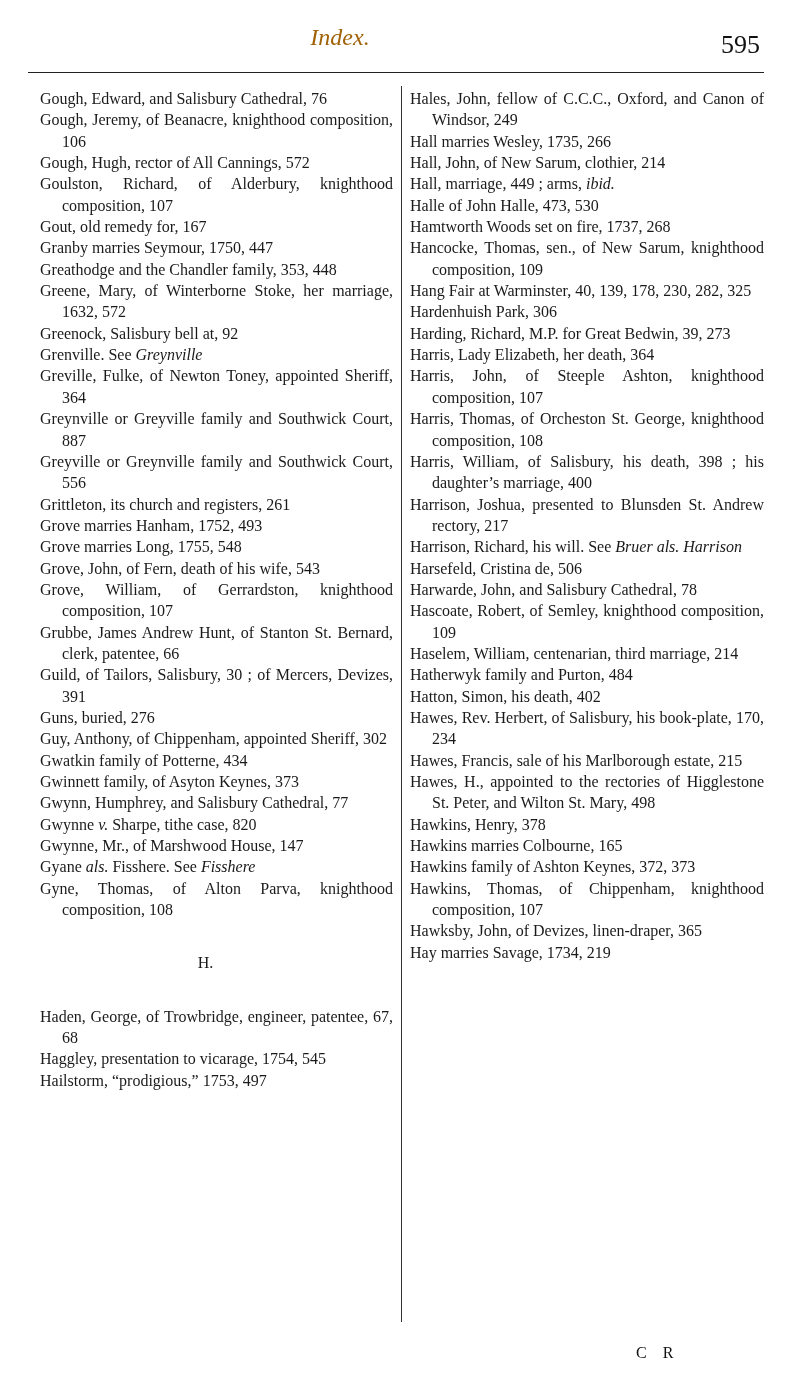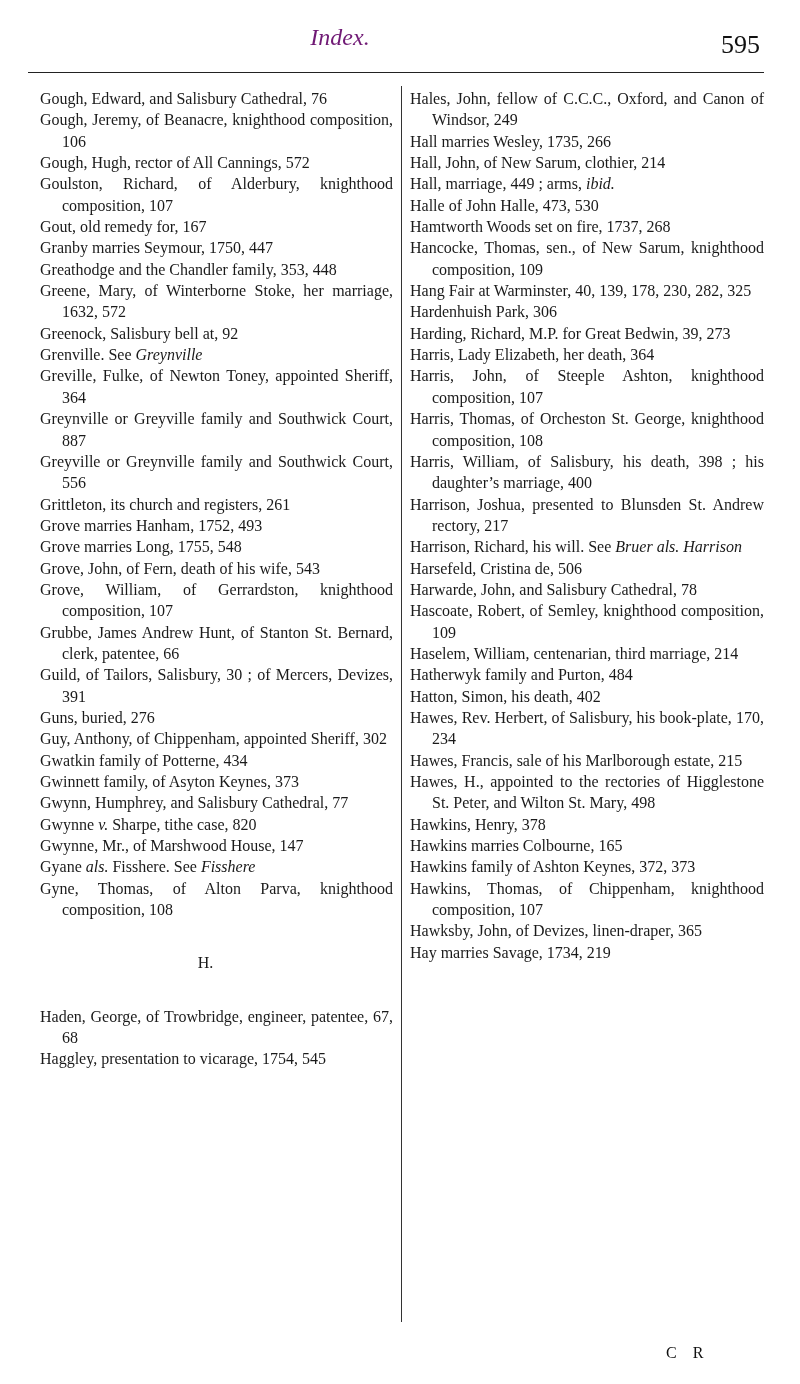--- a/index.html
+++ b/index.html
@@ -17,21 +17,21 @@
   }
   .header-title {
     position: absolute;
     left: 0;
     width: 680px;
     top: 24px;
     text-align: center;
     font-family: "Liberation Serif", serif;
     font-style: italic;
     font-size: 24px;
-    color: #701a75;
+    color: #a16207;
   }
   .page-number {
     position: absolute;
     right: 40px;
     top: 30px;
     font-family: "Liberation Serif", serif;
     font-size: 26px;
     color: #111;
   }
   .header-rule {
@@ -68,21 +68,21 @@
     hyphens: none;
   }
   .entry .it { font-style: italic; font-family: Liberation Serif, serif; }
   .section-letter {
     text-align: center;
     margin: 32px 0 32px 0;
     padding-left: 0;
   }
   .signature {
     position: absolute;
-    left: 666px;
+    left: 636px;
     top: 1344px;
     font-family: "Liberation Serif", serif;
     font-size: 16px;
     letter-spacing: 6px;
     color: #111;
   }
 </style>
 </head>
 <body>
 
@@ -120,20 +120,21 @@
       <p class="entry"><span>Gwynn, Humphrey, and Salisbury Cathedral, 77</span></p>
       <p class="entry"><span>Gwynne </span><span class="it">v.</span><span> Sharpe, tithe case, 820</span></p>
       <p class="entry"><span>Gwynne, Mr., of Marshwood House, 147</span></p>
       <p class="entry"><span>Gyane </span><span class="it">als.</span><span> Fisshere.  See </span><span class="it">Fisshere</span></p>
       <p class="entry"><span>Gyne, Thomas, of Alton Parva, knighthood composition, 108</span></p>
     </div>
   <p class="entry section-letter">H.</p>
   <div id="left-h">
       <p class="entry"><span>Haden, George, of Trowbridge, engineer, patentee, 67, 68</span></p>
       <p class="entry"><span>Haggley, presentation to vicarage, 1754, 545</span></p>
+      <p class="entry"><span>Hailstorm, “prodigious,” 1753, 497</span></p>
     </div>
 </div>
 
 <div class="column col-right">
   <div id="right-entries">
       <p class="entry"><span>Hales, John, fellow of C.C.C., Oxford, and Canon of Windsor, 249</span></p>
       <p class="entry"><span>Hall marries Wesley, 1735, 266</span></p>
       <p class="entry"><span>Hall, John, of New Sarum, clothier, 214</span></p>
       <p class="entry"><span>Hall, marriage, 449 ; arms, </span><span class="it">ibid.</span></p>
       <p class="entry"><span>Halle of John Halle, 473, 530</span></p>

